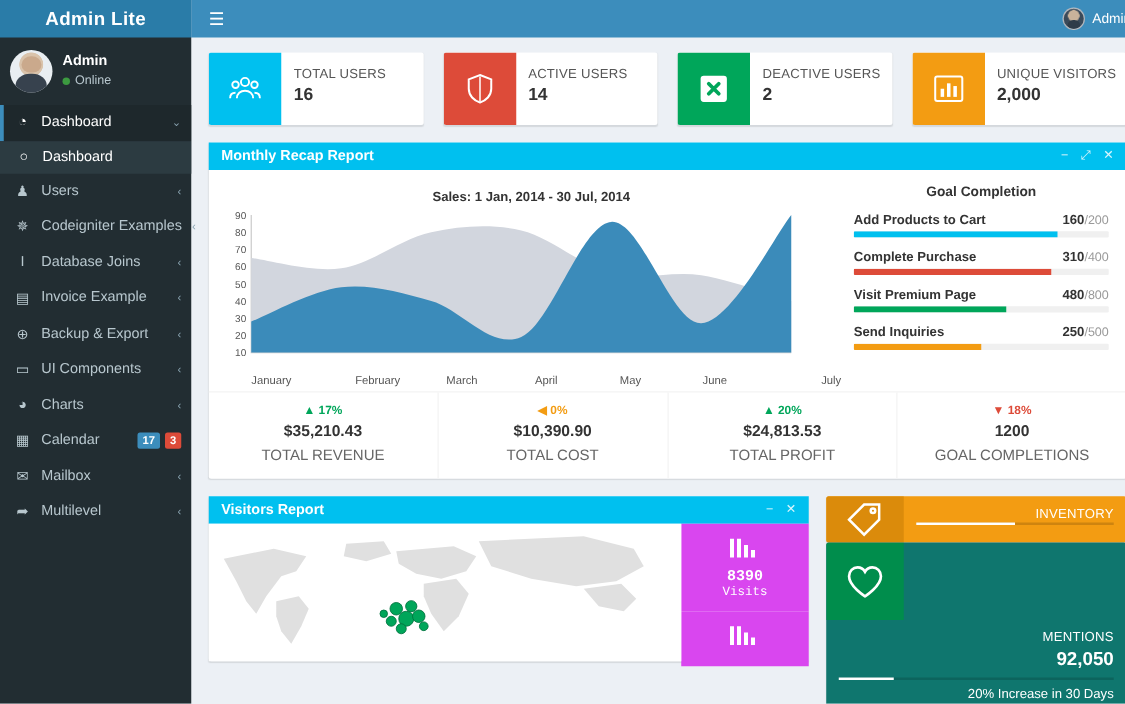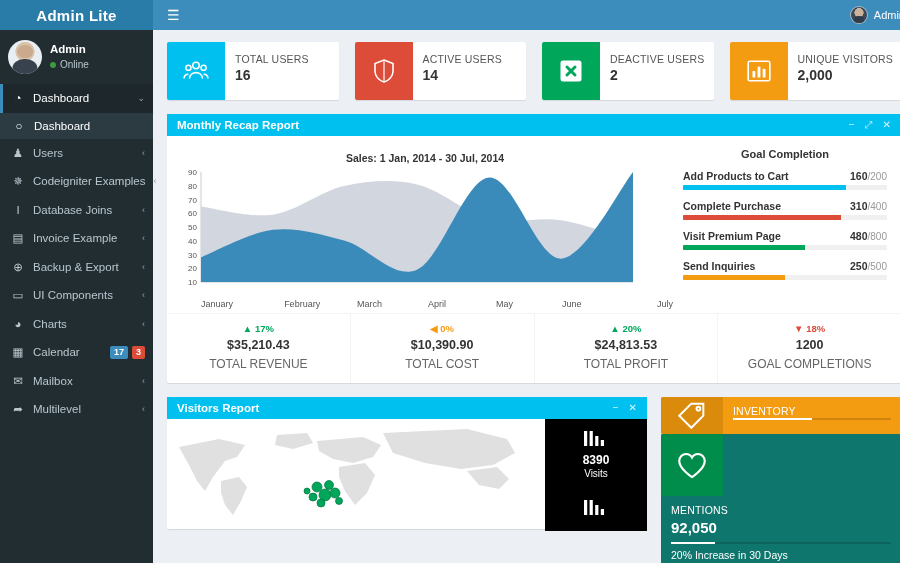--- a/index.html
+++ b/index.html
@@ -133,28 +133,29 @@
   .up { color: #00a65a; } .down { color: #dd4b39; } .flat { color: #f39c12; }
 
   
   .bottom { display: flex; gap: 14px; margin-top: 14px; }
   .bottom-left { flex: 1 1 auto; width: 480px; }
   .bottom-right { width: 240px; flex: 0 0 240px; }
   .visitors-body { padding: 0; display: flex; height: 110px; }
   .map { flex: 1 1 auto; position: relative; background: #fff; overflow: hidden; }
   .visits-col { width: 102px; flex: 0 0 102px; }
   .visits-cell {
-    background: #000000; color: #fff; text-align: center; padding: 10px 0 8px 0;
+    background: #d946ef; color: #fff; text-align: center; padding: 10px 0 8px 0;
     line-height: 1.25;
+    font-family: Liberation Mono, monospace;
   }
   .visits-num { font-size: 12px; font-weight: bold; }
   .visits-lbl { font-size: 10px; }
 
   .sbox { border-radius: 2px; overflow: hidden; display: flex; color: #fff; margin-bottom: 0;
-          box-shadow: 0 1px 1px rgba(0,0,0,.1); }
+          box-shadow: 0 1px 1px rgba(0,0,0,.1); text-align: right; }
   .sbox-ic { width: 62px; flex: 0 0 62px; display: flex; align-items: center; justify-content: center; }
   .sbox-body { flex: 1 1 auto; padding: 8px 10px 9px 10px; line-height: 1.3; }
   .sbox-lbl { font-size: 10.5px; text-transform: uppercase; letter-spacing: .2px; }
   .sbox-num { font-size: 15px; font-weight: bold; margin-bottom: 5px; }
   .sbox-prog { height: 2px; background: rgba(0,0,0,.15); margin-bottom: 5px; }
   .sbox-prog > i { display: block; height: 100%; background: #fff; }
   .sbox-desc { font-size: 10.5px; }
 </style>
 </head>
 <body>

